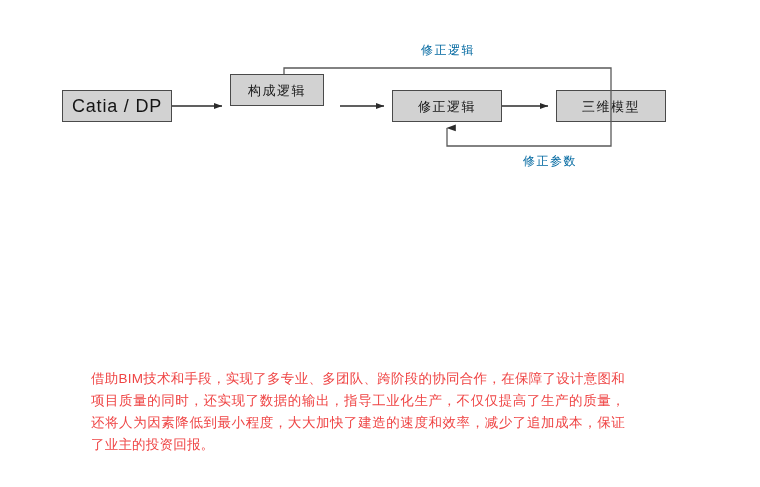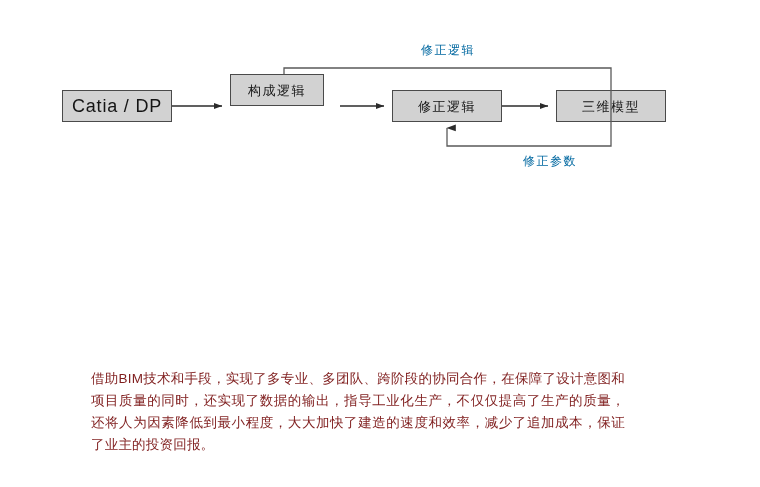--- a/index.html
+++ b/index.html
@@ -94,21 +94,21 @@
   #label-param-fix { left: 500px; top: 153px; margin-left: 23px; }
 
   
   #paragraph {
     position: absolute;
     left: 91px;
     top: 368px;
     width: 534px;
     font-size: 13.5px;
     line-height: 22px;
-    color: #7f1d1d;
+    color: #ef4444;
     text-align: justify;
     letter-spacing: 0.2px;
   }
   #paragraph p {
     margin: 0;
   }
 </style>
 </head>
 <body>
 

